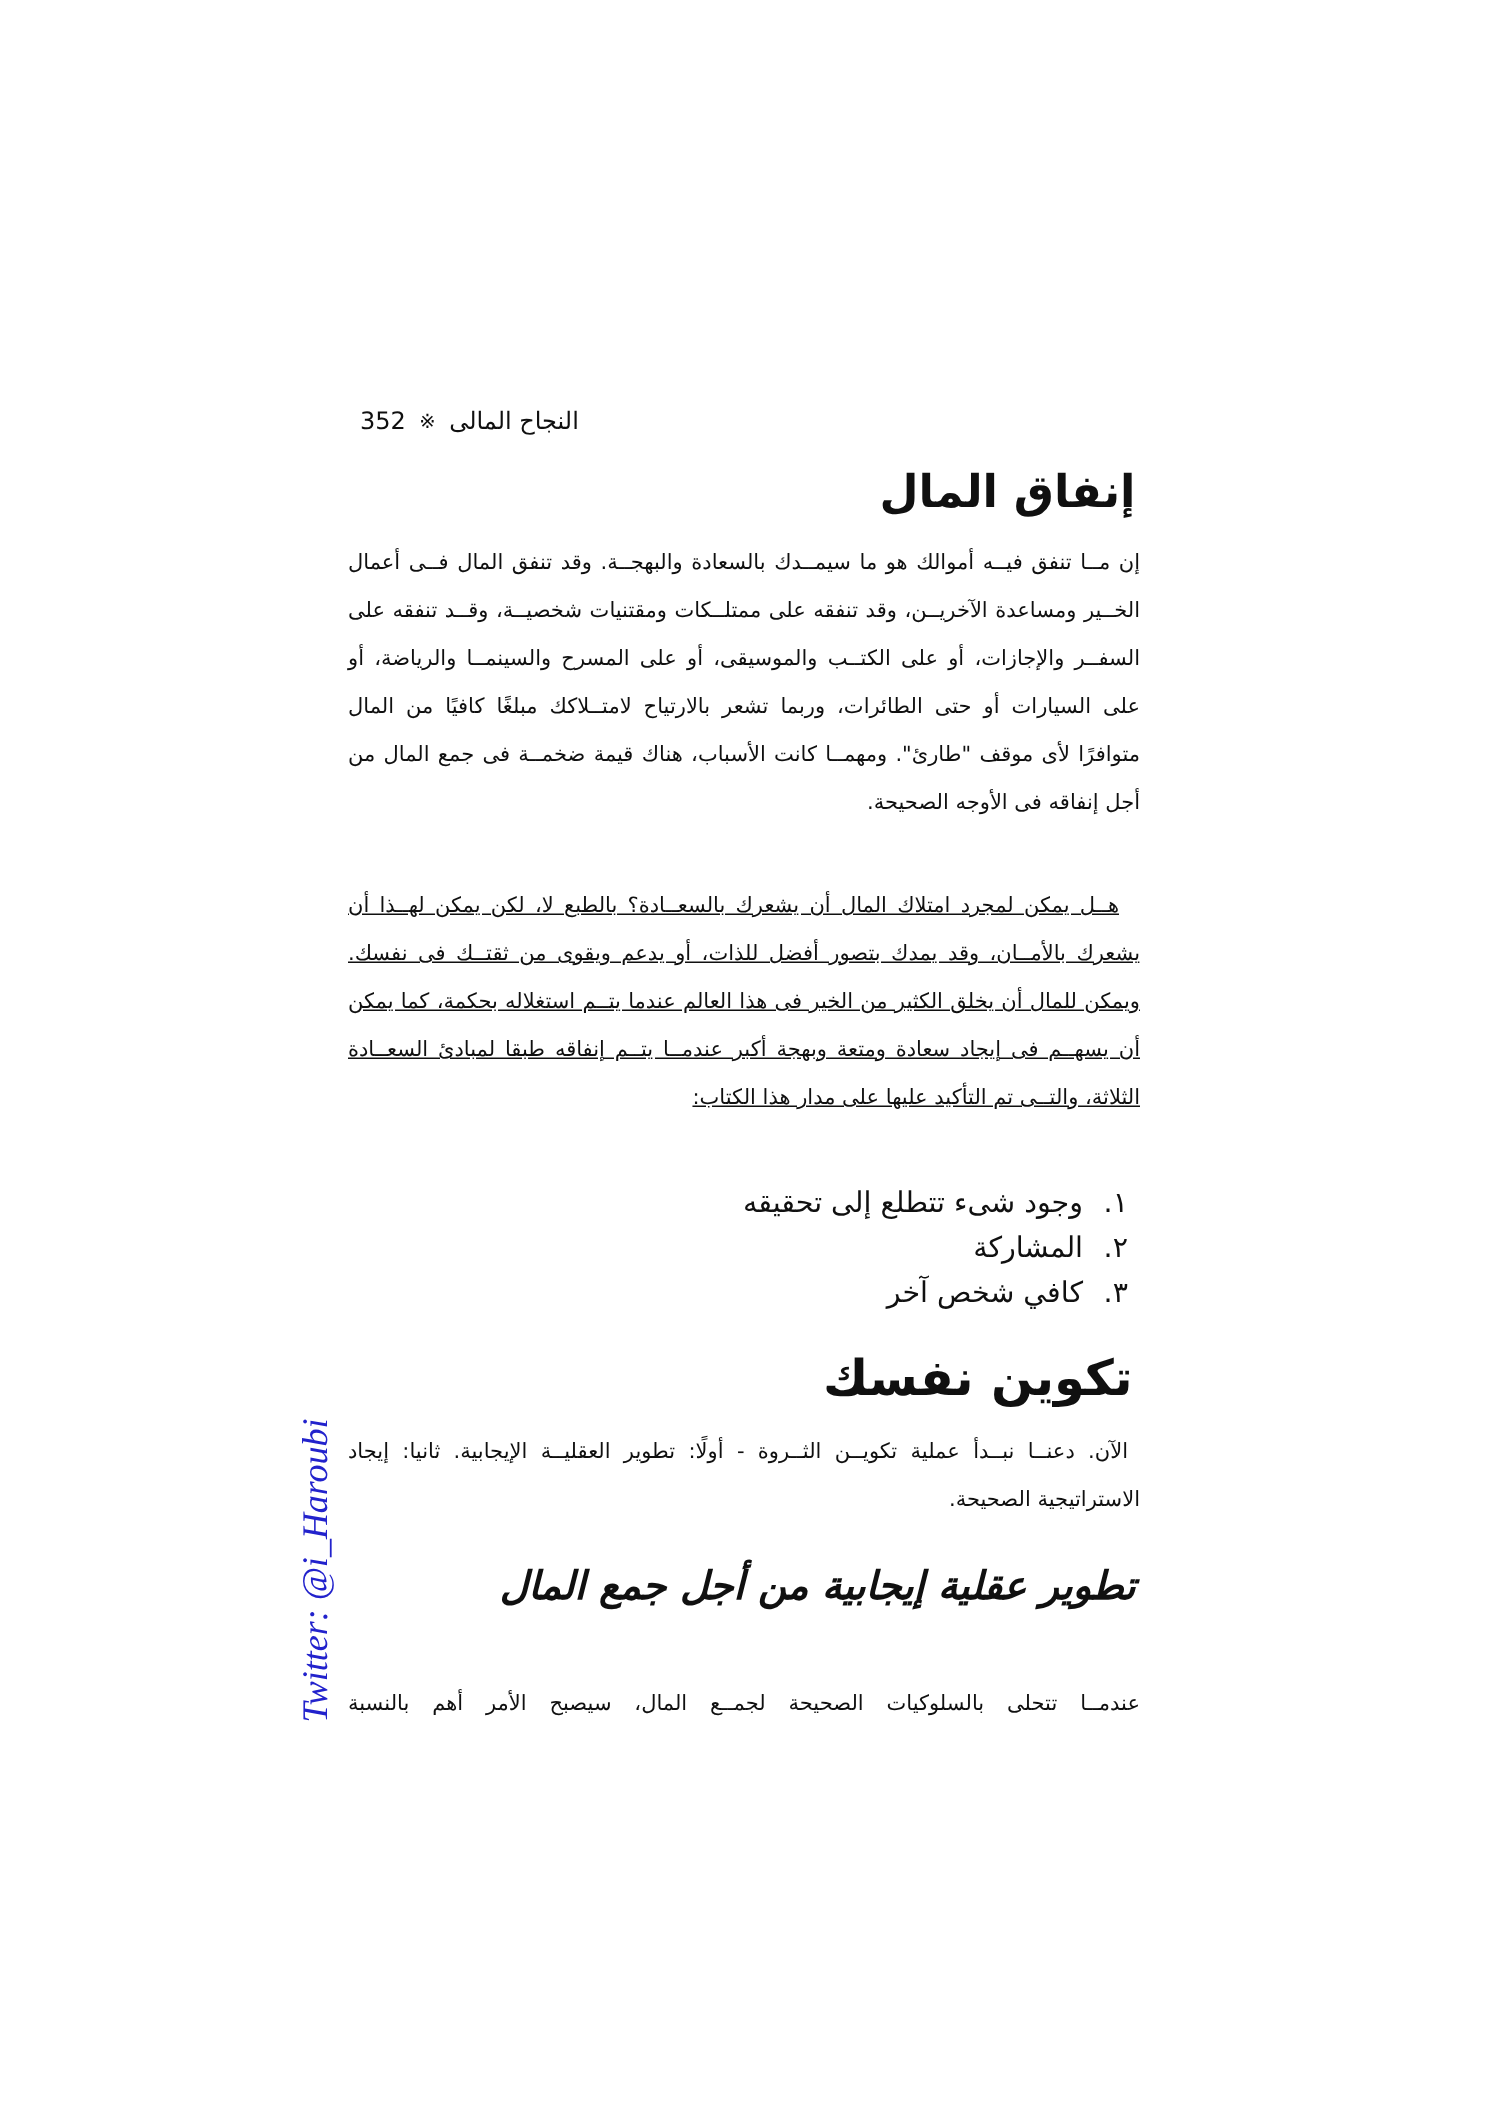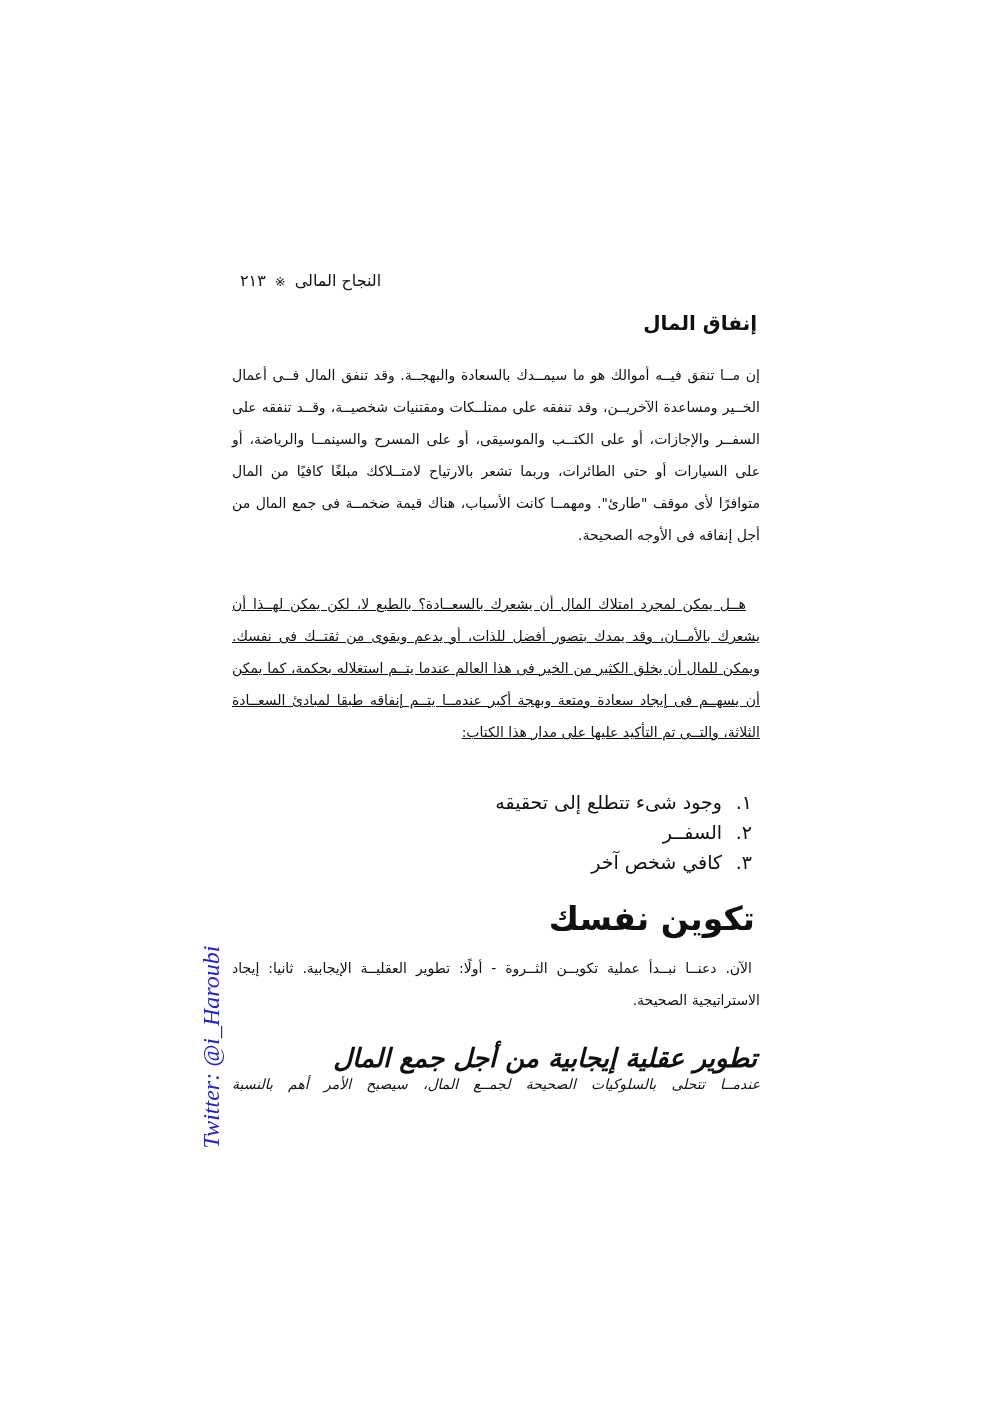--- a/index.html
+++ b/index.html
@@ -24,36 +24,36 @@
     white-space: nowrap;
   }
   .running-header .ornament { font-size: 13px; position: relative; top: 1px; }
   .heading {
     position: absolute;
     direction: rtl;
     font-weight: bold;
     white-space: nowrap;
     line-height: 1.1;
   }
-  .h-spending { top: 312px; right: 235px; font-size: 20px; text-align: center; }
+  .h-spending { top: 312px; right: 235px; font-size: 30px; text-align: center; }
   .h-wealth   { top: 901px; right: 237px; font-size: 33px; }
   .h-mindset  { top: 1044px; right: 235px; font-size: 26px; font-style: italic; }
   .para {
     position: absolute;
     right: 232px;
     width: 528px;
     direction: rtl;
     text-align: justify;
     font-size: 14px;
     line-height: 32px;
   }
   .p1 { top: 359px; }
   .p2 { top: 588px; text-indent: 14px; text-decoration: underline; }
   .p3 { top: 952px; text-indent: 8px; }
-  .p4 { top: 1068px; text-align-last: justify; font-style: italic; }
+  .p4 { top: 1120px; text-align-last: justify; }
   .num-list {
     position: absolute;
     top: 787px;
     right: 240px;
     direction: rtl;
     font-size: 19px;
   }
   .num-list .list-item {
     display: flex;
     gap: 12px;
@@ -77,37 +77,37 @@
   }
 </style>
 </head>
 <body>
 
 <div class="page" style="color: rgb(16, 16, 16);">
 
   <div class="running-header">
     <span>النجاح المالى</span>
     <span class="ornament">※</span>
-    <span>٢١٣</span>
+    <span>352</span>
   </div>
 
   <div class="heading h-spending">إنفاق المال</div>
 
   <div class="para p1">إن مــا تنفق فيــه أموالك هو ما سيمــدك بالسعادة والبهجــة. وقد تنفق المال فــى أعمال الخــير ومساعدة الآخريــن، وقد تنفقه على ممتلــكات ومقتنيات شخصيــة، وقــد تنفقه على السفــر والإجازات، أو على الكتــب والموسيقى، أو على المسرح والسينمــا والرياضة، أو على السيارات أو حتى الطائرات، وربما تشعر بالارتياح لامتــلاكك مبلغًا كافيًا من المال متوافرًا لأى موقف "طارئ". ومهمــا كانت الأسباب، هناك قيمة ضخمــة فى جمع المال من أجل إنفاقه فى الأوجه الصحيحة.</div>
 
   <div class="para p2">هــل يمكن لمجرد امتلاك المال أن يشعرك بالسعــادة؟ بالطبع لا، لكن يمكن لهــذا أن يشعرك بالأمــان، وقد يمدك بتصور أفضل للذات، أو يدعم ويقوى من ثقتــك فى نفسك. ويمكن للمال أن يخلق الكثير من الخير فى هذا العالم عندما يتــم استغلاله بحكمة، كما يمكن أن يسهــم فى إيجاد سعادة ومتعة وبهجة أكبر عندمــا يتــم إنفاقه طبقا لمبادئ السعــادة الثلاثة، والتــى تم التأكيد عليها على مدار هذا الكتاب:</div>
 
   <div class="num-list">
     <div class="list-item">
       <span class="marker">١.</span>
       <span>وجود شىء تتطلع إلى تحقيقه</span>
     </div>
     <div class="list-item">
       <span class="marker">٢.</span>
-      <span>السفــر</span>
+      <span>المشاركة</span>
     </div>
     <div class="list-item">
       <span class="marker">٣.</span>
       <span>كافي شخص آخر</span>
     </div>
   </div>
 
   <div class="heading h-wealth">تكوين نفسك</div>
 
   <div class="para p3">الآن. دعنــا نبــدأ عملية تكويــن الثــروة - أولًا: تطوير العقليــة الإيجابية. ثانيا: إيجاد الاستراتيجية الصحيحة.</div>

